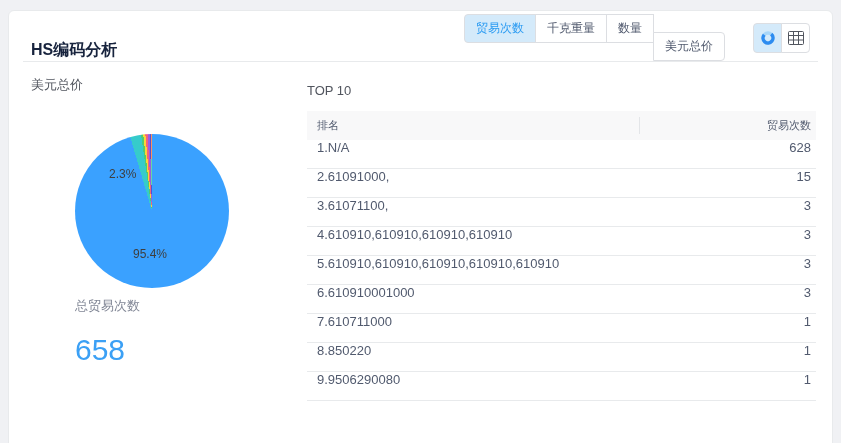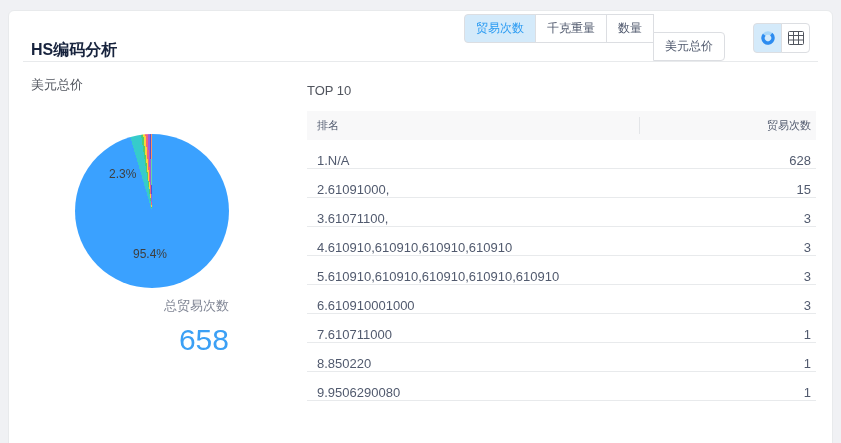--- a/index.html
+++ b/index.html
@@ -42,38 +42,38 @@
   .toggle.active { background:#d4eafa; position:relative; z-index:1; }
   
   .card-body { display:flex; padding:14px 16px 0 22px; }
   .section-title { font-size:13px; color:#51555e; line-height:18px; }
   .left-panel { width:276px; flex:0 0 276px; }
   .pie-wrap { position:relative; width:154px; height:154px; margin:40px 0 0 44px; }
   .pie { width:154px; height:154px; border-radius:50%; }
   .pie-label { position:absolute; font-size:12px; color:#3e3e3e; }
   .pie-label.minor { left:34px; top:33px; }
   .pie-label.major { left:58px; top:113px; }
-  .totals { width:154px; margin-left:44px; text-align:right; }
+  .totals { width:154px; margin-left:44px; text-align:left; }
   .total-label { margin-top:9px; font-size:13px; color:#808695; }
-  .total-value { margin-top:8px; font-size:30px; color:#3ba0f5; }
+  .total-value { margin-top:18px; font-size:30px; color:#3ba0f5; }
   
   .right-panel { flex:1; padding-right:0;margin-top:6px; }
   .table { margin-top:11px; }
   .thead {
     display:flex; align-items:center; height:29px; background:#f8f8f9;
     position:relative; font-size:11px; color:#515a6e;
   }
   .thead::after {
     content:""; position:absolute; left:65.3%; top:6px; bottom:6px;
     width:1px; background:#e3e5e8;
   }
   .th.rank { flex:0 0 65.3%; padding-left:10px; }
   .th.value { flex:1; text-align:right; padding-right:5px; }
   .tr {
-    display:flex; align-items:flex-end; height:29px;
+    display:flex; align-items:flex-start; height:29px;
     border-bottom:1px solid #e8eaec; font-size:13px; color:#515a6e;
   }
   .td.rank { flex:0 0 65.3%; padding-left:10px; white-space:nowrap; overflow:hidden; }
   .td.value { flex:1; text-align:right; padding-right:5px; }
 </style>
 </head>
 <body>
 
 <div class="card">
   <div class="card-header">

